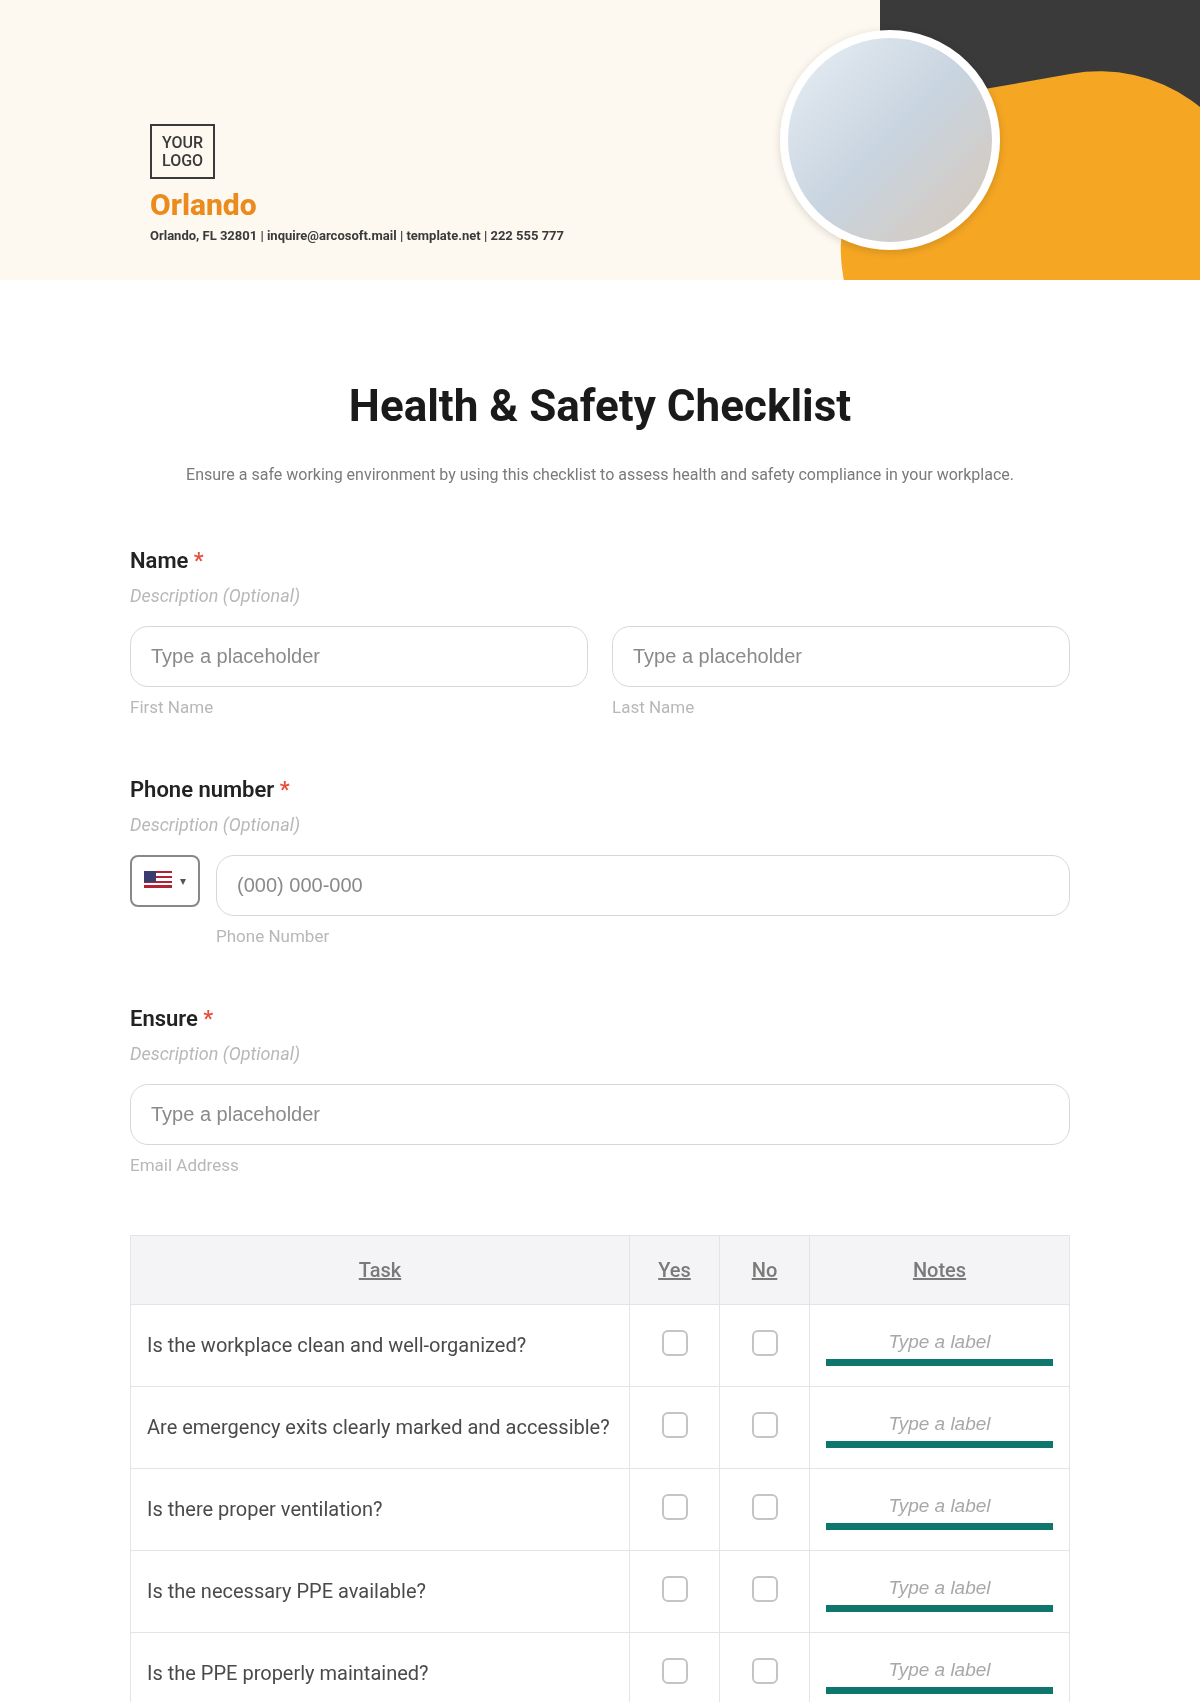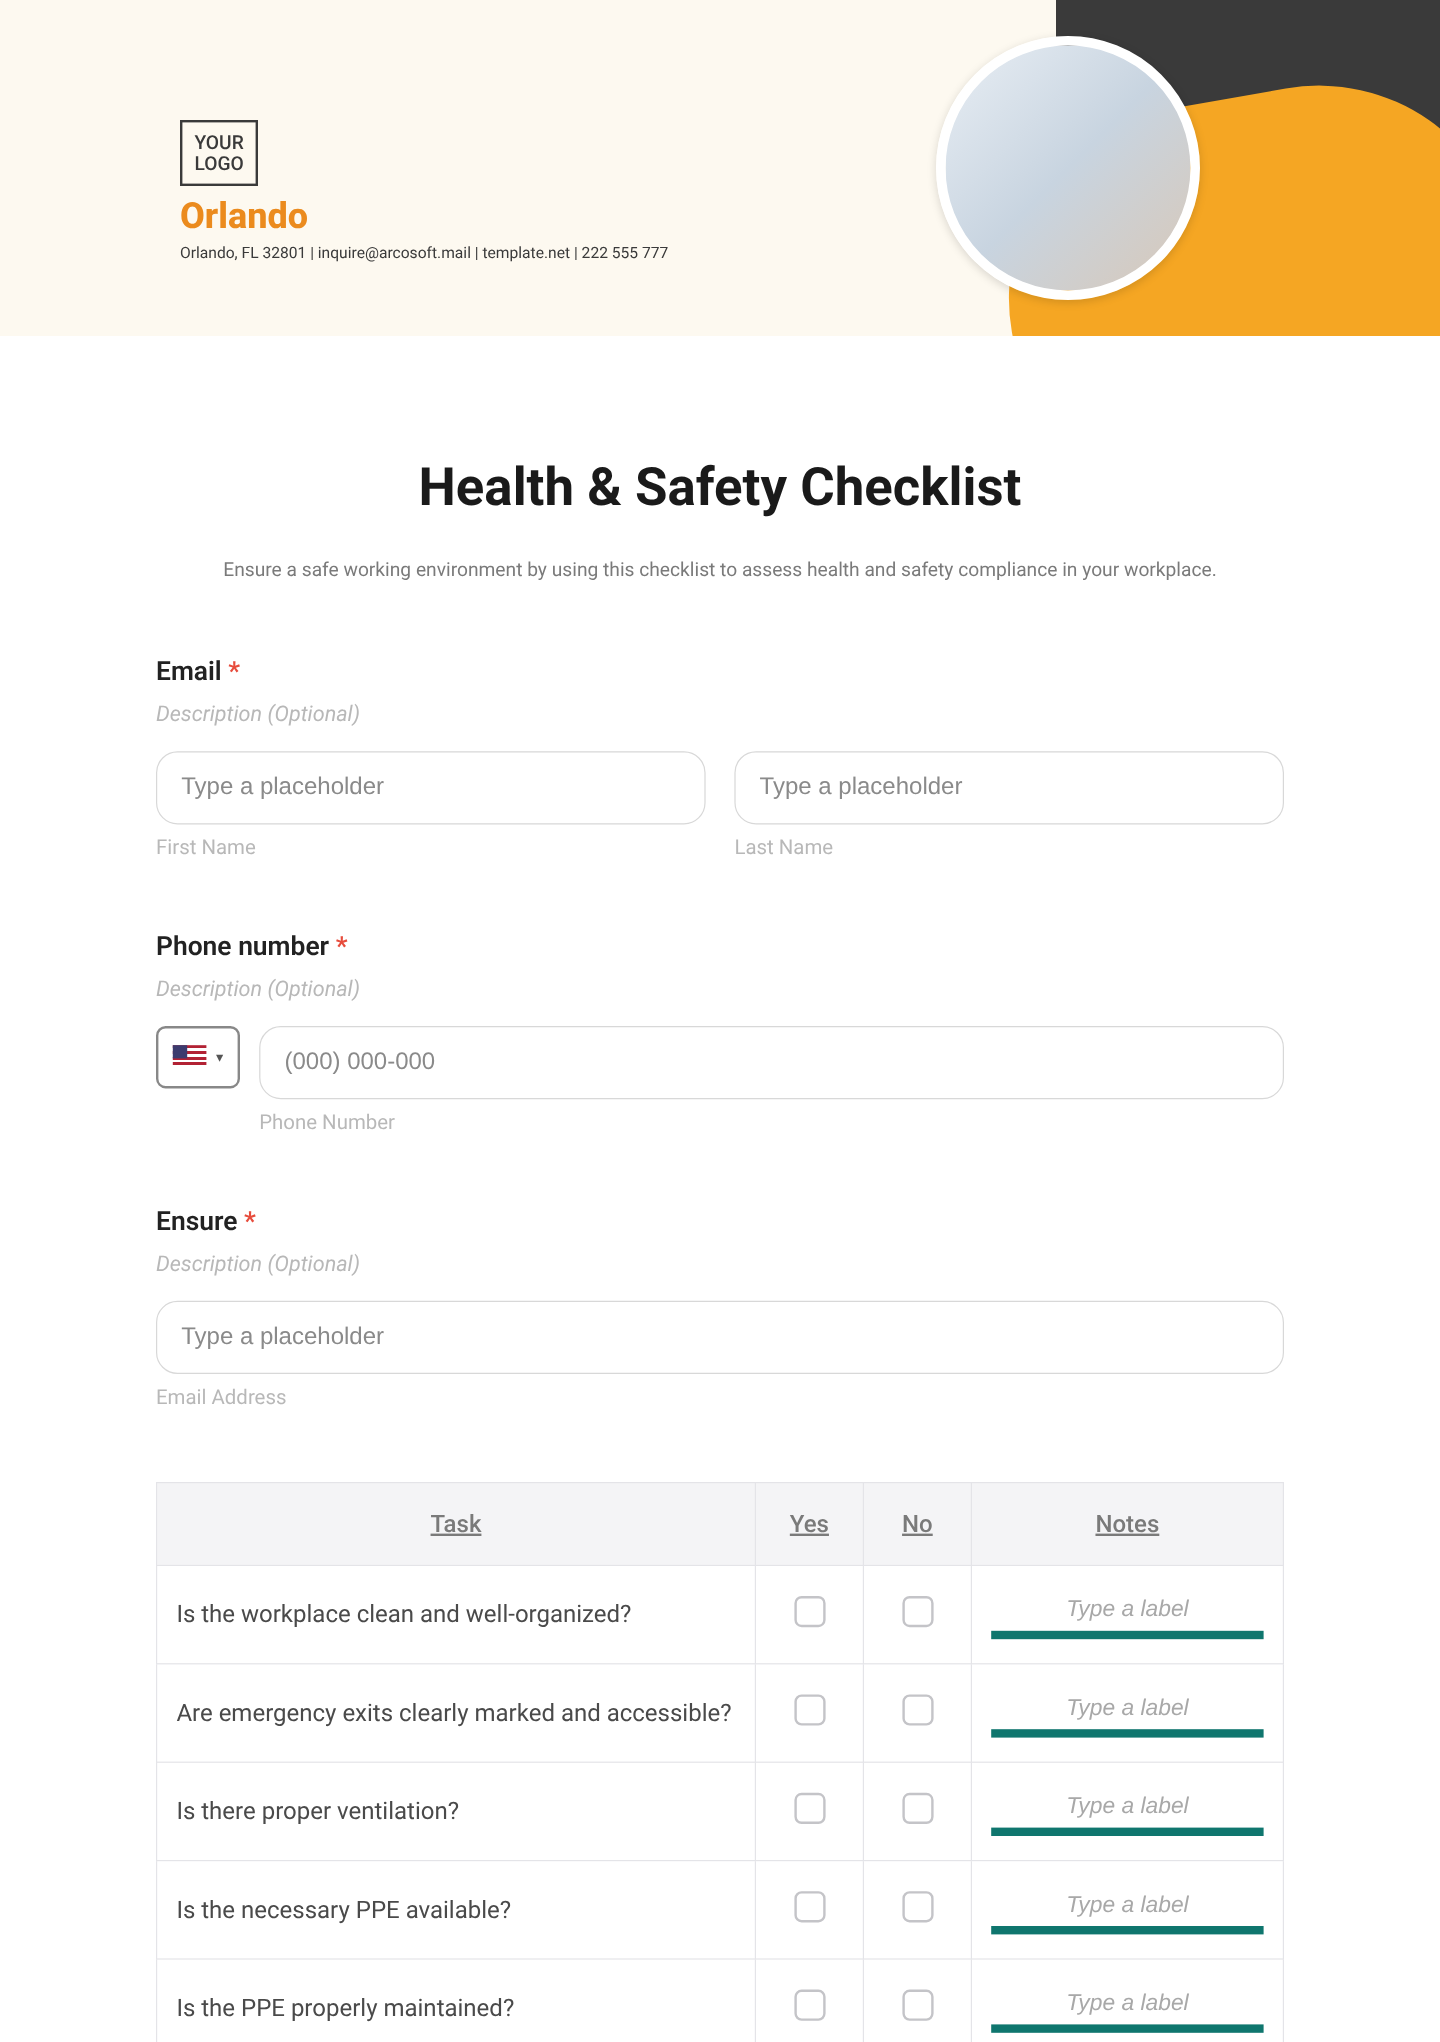--- a/index.html
+++ b/index.html
@@ -55,31 +55,33 @@
   }
   .logo-box {
     border: 2px solid #3a3a3a;
     padding: 8px 10px;
     font-size: 16px;
     font-weight: 500;
     line-height: 1.1;
     display: inline-block;
     background: #fdf9f0;
     color: #3a3a3a;
+    margin-top: 24px;
   }
   .brand {
     font-size: 30px;
     font-weight: 800;
     color: #eb8b1e;
     margin-top: 8px;
   }
   .brand-meta {
     font-size: 13px;
     color: #3a3a3a;
     margin-top: 6px;
+    font-weight: bold;
   }
   .content {
     padding: 100px 130px 0 130px;
   }
   .title {
     font-size: 44px;
     font-weight: 700;
     text-align: center;
     color: #1a1a1a;
   }
@@ -219,21 +221,21 @@
     <div class="brand-meta">Orlando, FL 32801 | inquire@arcosoft.mail | template.net | 222 555 777</div>
   </div>
 </div>
 
 <div class="content">
   <h1 class="title">Health &amp; Safety Checklist</h1>
   <p class="subtitle">Ensure a safe working environment by using this checklist to assess health and safety compliance in your workplace.</p>
 
   <div class="field">
     <div class="field-label">
-      <span>Email</span>
+      <span>Name</span>
       <span class="req">*</span>
     </div>
     <div class="field-desc">Description (Optional)</div>
     <div class="row">
       <div class="col">
         <input class="text-input" placeholder="Type a placeholder" style="">
         <div class="sublabel">First Name</div>
       </div>
       <div class="col">
         <input class="text-input" placeholder="Type a placeholder" style="">

